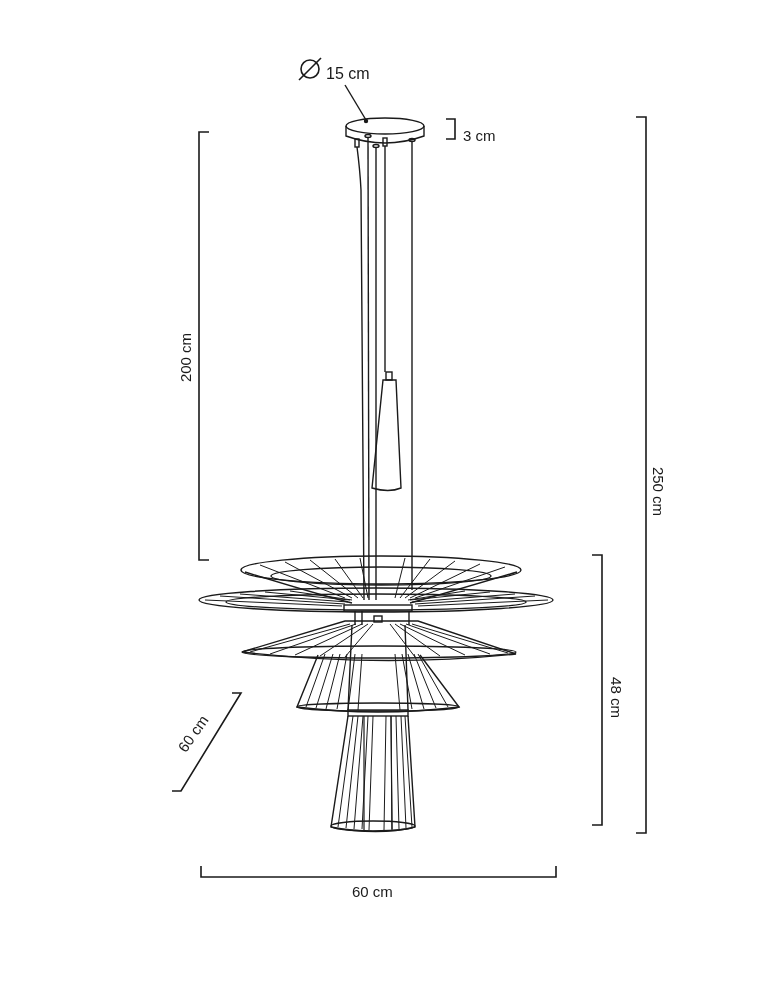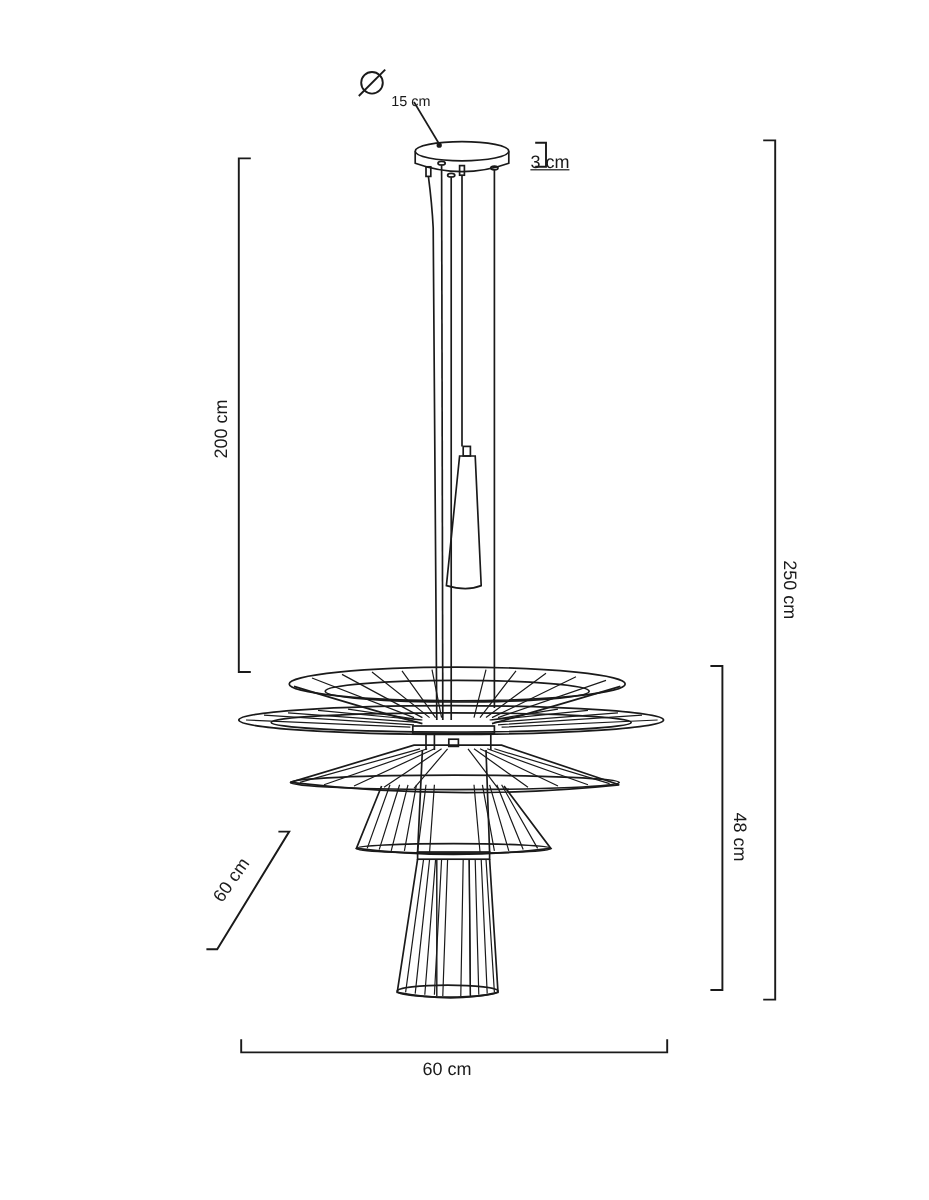--- a/index.html
+++ b/index.html
@@ -87,19 +87,19 @@
     <path d="M364 716 L364 830 M391 716 L392 830" stroke-width="1.2"></path>
   </g>
 
   <path d="M209 132 L199 132 L199 560 L209 560" stroke-width="1.6"></path>
   <path d="M636 117 L646 117 L646 833 L636 833" stroke-width="1.6"></path>
   <path d="M592 555 L602 555 L602 825 L592 825" stroke-width="1.6"></path>
   <path d="M232 693 L241 693 L181 791 L172 791" stroke-width="1.6"></path>
   <path d="M201 866 L201 877 L556 877 L556 866" stroke-width="1.6"></path>
 </svg>
 
-<div class="lbl" style="left:326px;top:78px;font-size:12px;">15 cm</div>
-<div class="lbl" style="left:442px;top:128px;text-decoration:underline;">3 cm</div>
+<div class="lbl" style="left:326px;top:66px;font-size:16px;">15 cm</div>
+<div class="lbl" style="left:463px;top:128px;">3 cm</div>
 <div class="lbl rot-ccw" style="left:155px;top:350px;width:60px;text-align:center;">200 cm</div>
 <div class="lbl rot-cw" style="left:628px;top:484px;width:60px;text-align:center;">250 cm</div>
 <div class="lbl rot-cw" style="left:591px;top:690px;width:50px;text-align:center;">48 cm</div>
 <div class="lbl rot-diag" style="left:168px;top:726px;width:50px;text-align:center;">60 cm</div>
 <div class="lbl" style="left:352px;top:884px;">60 cm</div>
 
 </body></html>

